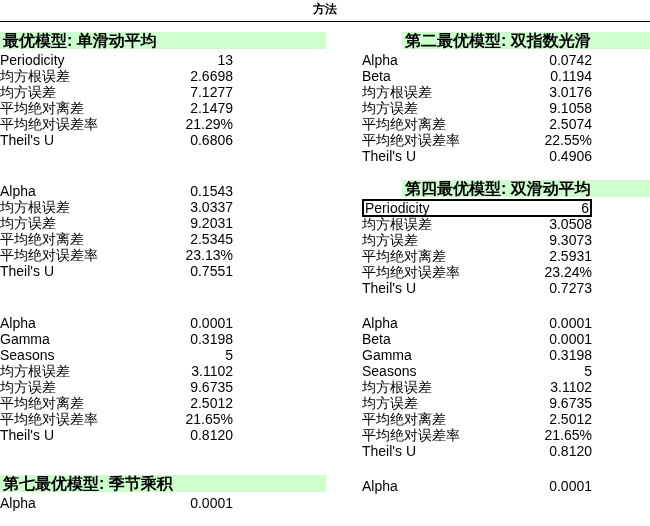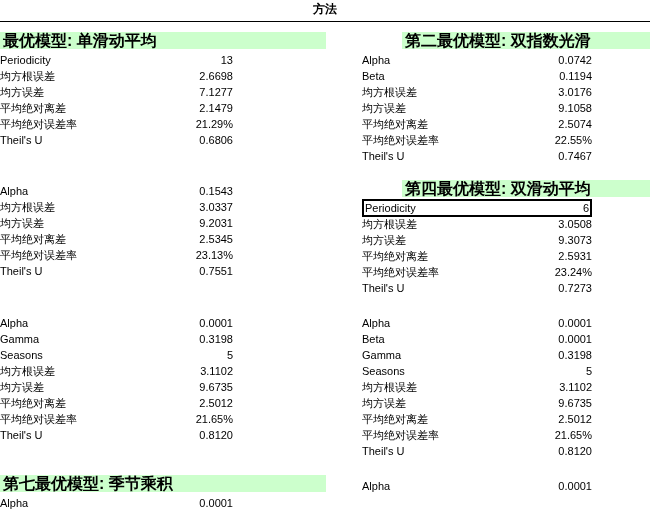--- a/index.html
+++ b/index.html
@@ -54,21 +54,21 @@
     margin-left: 40px;
   }
   .rows {
     padding-top: 3px;
   }
   .row {
     display: flex;
     justify-content: space-between;
     line-height: 16px;
     height: 16px;
-    font-size: 11px;
+    font-size: 14px;
   }
   .panel-left .row {
     width: 233px;
   }
   .panel-right .row {
     width: 230px;
   }
   .row .label {
     white-space: nowrap;
   }
@@ -149,21 +149,21 @@
         <div class="row">
           <span class="label">平均绝对离差</span>
           <span class="value">2.5074</span>
         </div>
         <div class="row">
           <span class="label">平均绝对误差率</span>
           <span class="value">22.55%</span>
         </div>
         <div class="row">
           <span class="label">Theil's U</span>
-          <span class="value">0.7467</span>
+          <span class="value">0.4906</span>
         </div>
       </div>
     </div>
     <div class="panel panel-left">
       <div class="rows">
         <div class="row">
           <span class="label">Alpha</span>
           <span class="value">0.1543</span>
         </div>
         <div class="row">

